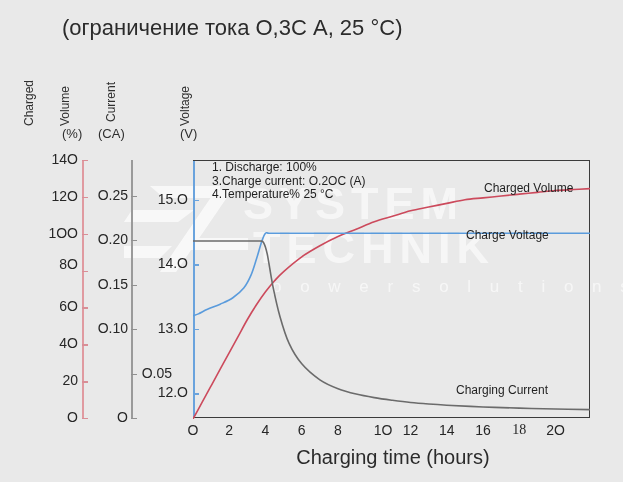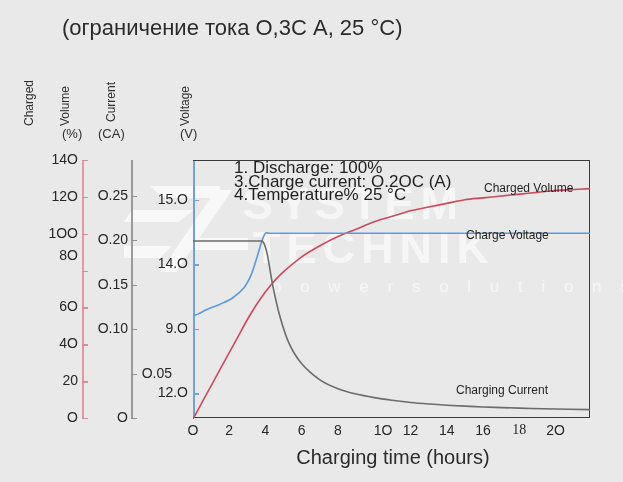--- a/index.html
+++ b/index.html
@@ -78,21 +78,21 @@
   #xticks{position:absolute;left:193px;top:422px;width:400px;height:20px;}
   .xt{position:absolute;font-size:14px;color:#262626;text-align:center;width:30px;}
   #xlabel{
     position:absolute;left:193px;top:446px;width:400px;text-align:center;
     font-size:20px;color:#2b2b2b;
   }
 
   
   #annot{
     position:absolute;left:212px;top:161px;width:230px;
-    font-size:17px;line-height:13.6px;color:#1f1f1f;margin-left:22px;
+    font-size:12px;line-height:13.6px;color:#1f1f1f;
   }
   #annot div{white-space:nowrap;}
 
   
   .clab{position:absolute;font-size:12px;color:#1f1f1f;white-space:nowrap;}
   #lab-volume{left:484px;top:181px;}
   #lab-voltage{left:466px;top:228px;}
   #lab-current{left:456px;top:383px;}
 </style>
 </head>
@@ -131,21 +131,21 @@
 
   <div id="ticks-layer">
       <div class="tick" style="left: 24px; width: 54px; top: 409px;">O</div>
       <div class="tmark tm-pct" style="top: 418px;"></div>
       <div class="tick" style="left: 24px; width: 54px; top: 372.143px;">20</div>
       <div class="tmark tm-pct" style="top: 381.143px;"></div>
       <div class="tick" style="left: 24px; width: 54px; top: 335.286px;">4O</div>
       <div class="tmark tm-pct" style="top: 344.286px;"></div>
       <div class="tick" style="left: 24px; width: 54px; top: 298.429px;">6O</div>
       <div class="tmark tm-pct" style="top: 307.429px;"></div>
-      <div class="tick" style="left: 24px; width: 54px; top: 247px;">8O</div>
+      <div class="tick" style="left: 24px; width: 54px; top: 256px;">8O</div>
       <div class="tmark tm-pct" style="top: 270.571px;"></div>
       <div class="tick" style="left: 24px; width: 54px; top: 224.714px;">1OO</div>
       <div class="tmark tm-pct" style="top: 233.714px;"></div>
       <div class="tick" style="left: 24px; width: 54px; top: 187.857px;">12O</div>
       <div class="tmark tm-pct" style="top: 196.857px;"></div>
       <div class="tick" style="left: 24px; width: 54px; top: 151px;">14O</div>
       <div class="tmark tm-pct" style="top: 160px;"></div>
       <div class="tick" style="left: 82px; width: 46px; top: 409px;">O</div>
       <div class="tmark tm-ca" style="top: 418px;"></div>
       <div class="tick" style="left: 82px; width: 46px; top: 364.517px; padding-left: 44px;">O.05</div>
@@ -153,21 +153,21 @@
       <div class="tick" style="left: 82px; width: 46px; top: 320.034px;">O.10</div>
       <div class="tmark tm-ca" style="top: 329.034px;"></div>
       <div class="tick" style="left: 82px; width: 46px; top: 275.552px;">O.15</div>
       <div class="tmark tm-ca" style="top: 284.552px;"></div>
       <div class="tick" style="left: 82px; width: 46px; top: 231.069px;">O.20</div>
       <div class="tmark tm-ca" style="top: 240.069px;"></div>
       <div class="tick" style="left: 82px; width: 46px; top: 186.586px;">O.25</div>
       <div class="tmark tm-ca" style="top: 195.586px;"></div>
       <div class="tick" style="left: 136px; width: 52px; top: 384.49px;">12.O</div>
       <div class="tmark tm-v" style="top: 393.49px;"></div>
-      <div class="tick" style="left: 136px; width: 52px; top: 319.99px;">9.O</div>
+      <div class="tick" style="left: 136px; width: 52px; top: 319.99px;">13.O</div>
       <div class="tmark tm-v" style="top: 328.99px;"></div>
       <div class="tick" style="left: 136px; width: 52px; top: 255.49px;">14.O</div>
       <div class="tmark tm-v" style="top: 264.49px;"></div>
       <div class="tick" style="left: 136px; width: 52px; top: 190.99px;">15.O</div>
       <div class="tmark tm-v" style="top: 199.99px;"></div>
     </div>
 
   <div id="plot">
     <svg id="plot-svg" viewBox="0 0 397 258" preserveAspectRatio="none">
       <g id="curves">

